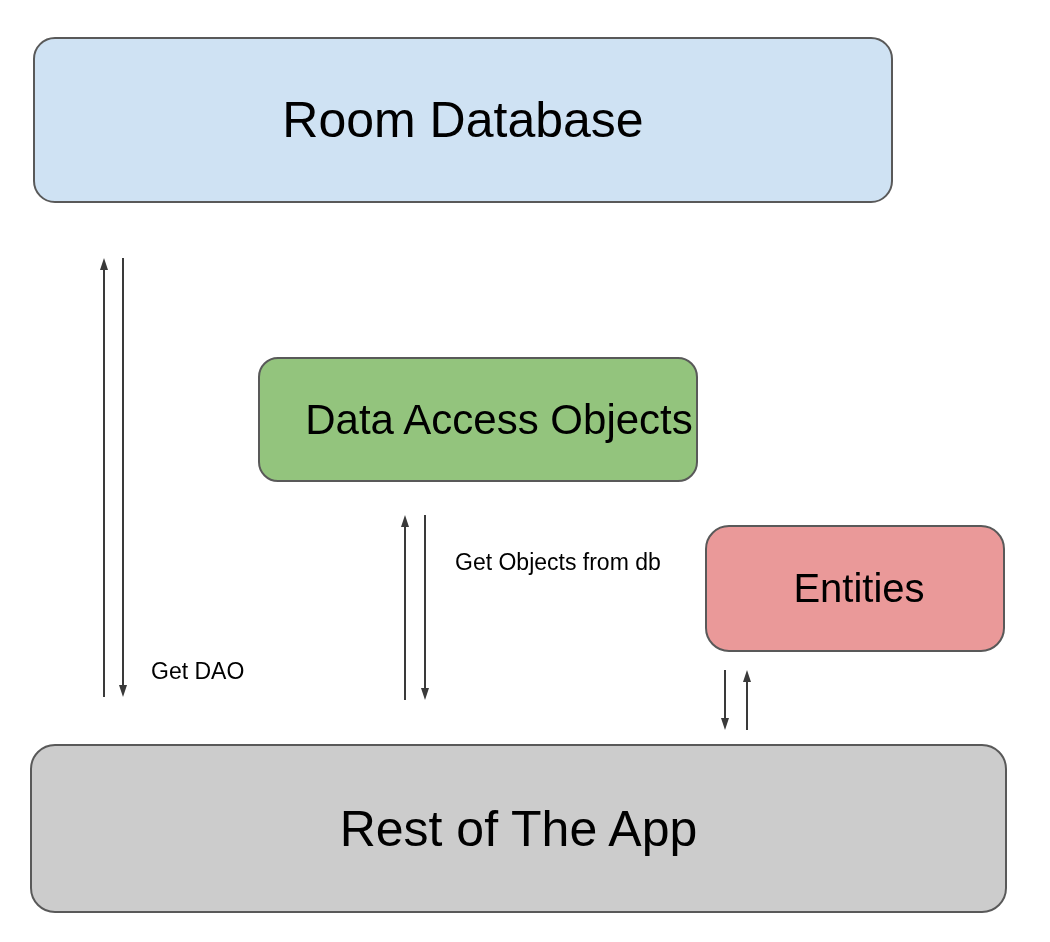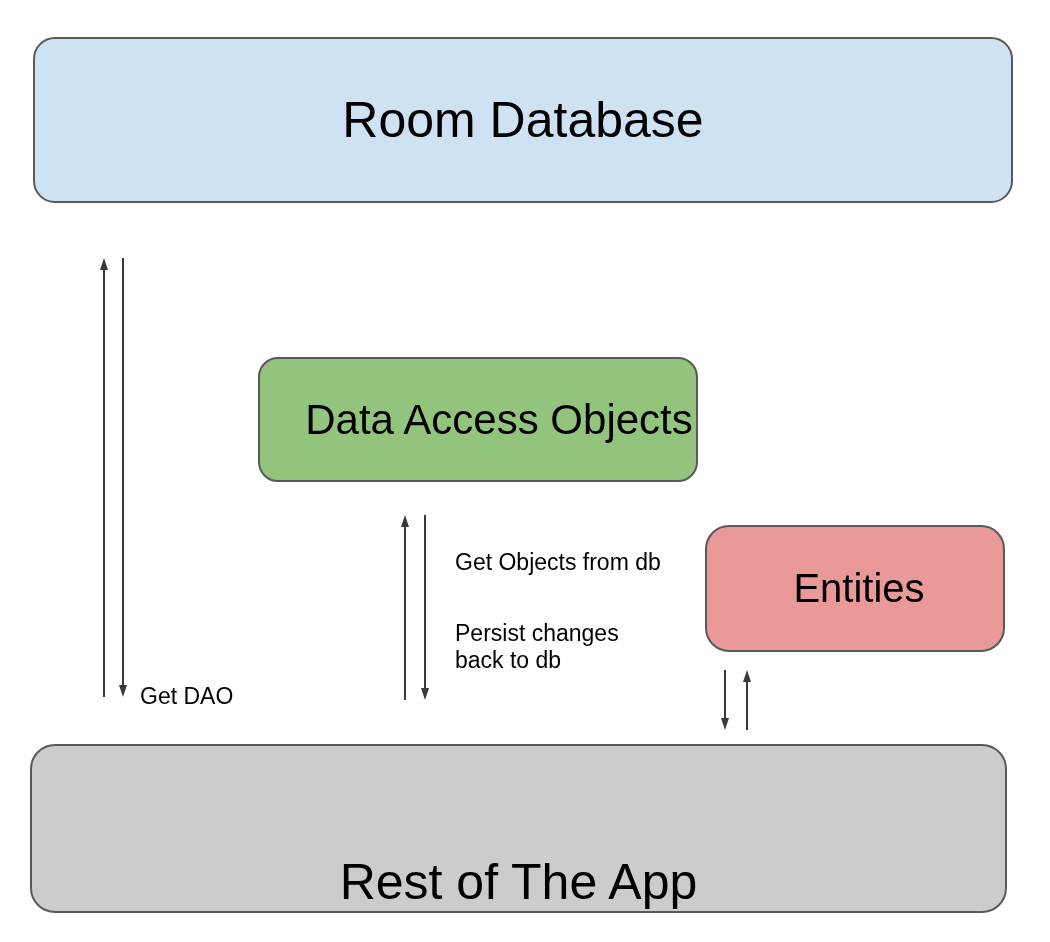--- a/index.html
+++ b/index.html
@@ -17,37 +17,37 @@
   }
   .node {
     position: absolute;
     box-sizing: border-box;
     border: 2px solid var(--node-border, #595959);
     display: flex;
     align-items: center;
     justify-content: center;
     color: var(--text, #000);
   }
-  .node-room      { left: 33px;  top: 37px;  width: 980px; height: 166px; border-radius: 22px; font-size: 50px; }
+  .node-room      { left: 33px;  top: 37px;  width: 860px; height: 166px; border-radius: 22px; font-size: 50px; }
   .node-dao       { left: 258px; top: 357px; width: 440px; height: 125px; border-radius: 20px; font-size: 42px; }
   .node-entities  { left: 705px; top: 525px; width: 300px; height: 127px; border-radius: 24px; font-size: 40px; }
   .node-rest      { left: 30px;  top: 744px; width: 977px; height: 169px; border-radius: 25px; font-size: 50px; }
   .node-label { white-space: nowrap; }
 
   .arrow { position: absolute; overflow: visible; }
   .arrow line    { stroke: var(--arrow, #3a3a3a); stroke-width: 2; }
   .arrow polygon { fill:   var(--arrow, #3a3a3a); }
 
   .edge-label {
     position: absolute;
     font-size: 23px;
     line-height: 1.18;
     color: var(--text, #000);
   }
-  .label-get-dao      { left: 140px; top: 658px; white-space: nowrap; margin-top: 25px; }
+  .label-get-dao      { left: 151px; top: 658px; white-space: nowrap; }
   .label-get-entities { left: 455px; top: 549px; white-space: nowrap; }
   .label-persist      { left: 455px; top: 620px; width: 185px; }
   .label-get-set      { left: 764px; top: 684px; white-space: nowrap; }
 </style>
 </head>
 <body>
 
 <div class="canvas">
 
   <div class="node node-room" style="background-color: rgb(207, 226, 243);">
@@ -55,21 +55,21 @@
   </div>
 
   <div class="node node-dao" style="background-color: rgb(147, 196, 125); padding-left: 42px;">
     <span class="node-label">Data Access Objects</span>
   </div>
 
   <div class="node node-entities" style="background-color: rgb(234, 153, 153); padding-left: 8px;">
     <span class="node-label">Entities</span>
   </div>
 
-  <div class="node node-rest" style="background-color: rgb(204, 204, 204); align-items: flex-end;">
+  <div class="node node-rest" style="background-color: rgb(204, 204, 204);">
     <span class="node-label">Rest of The App</span>
   </div>
 
   <svg class="arrow" style="left:96px; top:256px;" width="16" height="444">
     <line x1="8" y1="441" x2="8" y2="13"></line>
     <polygon points="8,2 4,14 12,14"></polygon>
   </svg>
   <svg class="arrow" style="left:115px; top:256px;" width="16" height="444">
     <line x1="8" y1="2" x2="8" y2="429"></line>
     <polygon points="8,441 4,429 12,429"></polygon>
@@ -90,16 +90,15 @@
   </svg>
   <svg class="arrow" style="left:739px; top:668px;" width="16" height="64">
     <line x1="8" y1="62" x2="8" y2="14"></line>
     <polygon points="8,2 4,14 12,14"></polygon>
   </svg>
 
   <div class="edge-label label-get-dao">Get DAO</div>
 
   <div class="edge-label label-get-entities">Get Objects from db</div>
 
-  <div class="edge-label label-persist">Persist changes back to db</div>
 
 
 </div>
 
 </body></html>

